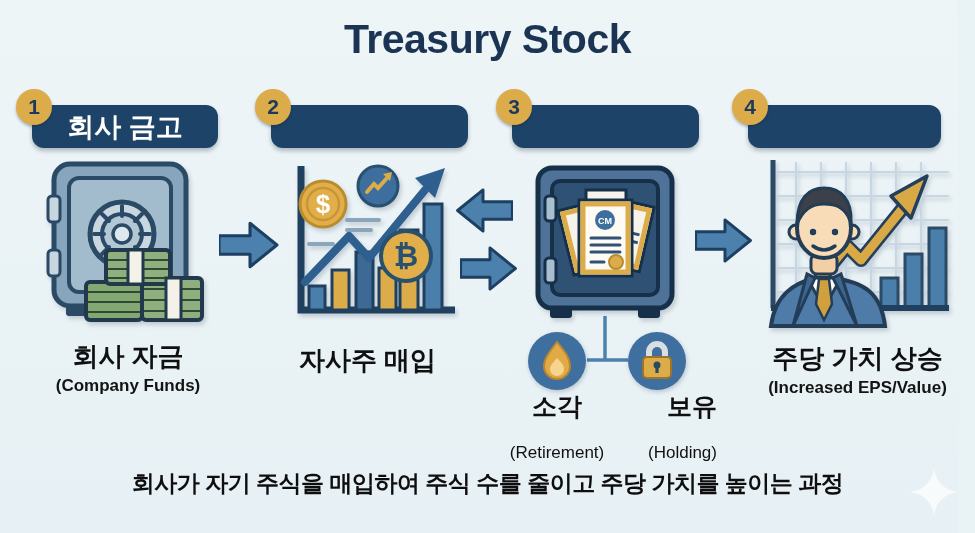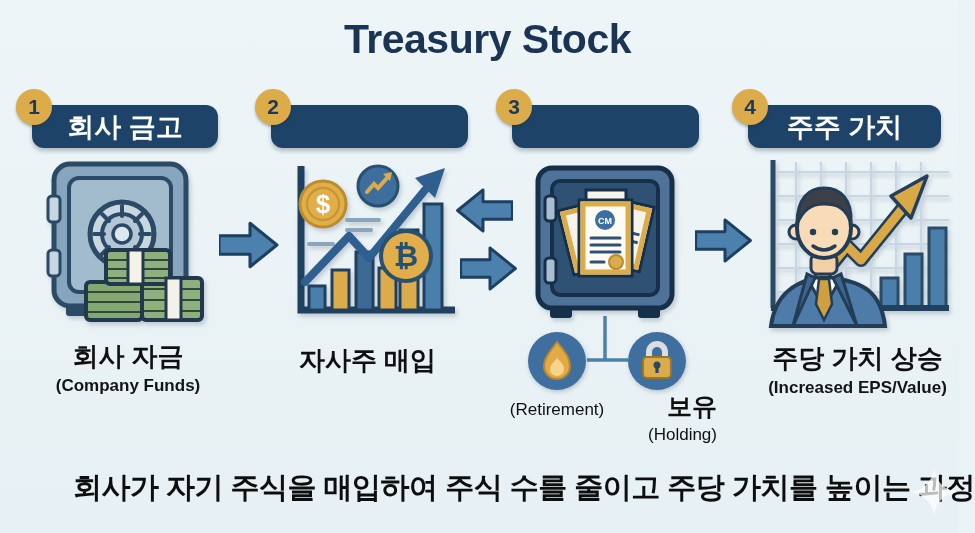--- a/index.html
+++ b/index.html
@@ -44,26 +44,26 @@
   .flame-pos{left:527px;top:331px;}
   .lock-pos{left:627px;top:331px;}
   .steplabel{position:absolute;text-align:center;color:#101010;}
   .k-label{font-size:26px;font-weight:700;line-height:1;}
   .e-label{font-size:17px;font-weight:700;line-height:1;margin-top:8px;color:#141414;}
   .lbl-1{left:28px;top:343px;width:200px;}
   .lbl-2{left:265px;top:347px;width:205px;}
   .lbl-4{left:735px;top:345px;width:245px;}
   .branchlabel{position:absolute;text-align:center;color:#101010;}
   .b-k{font-size:25px;font-weight:700;line-height:1;}
-  .b-e{font-size:17px;font-weight:500;line-height:1;margin-top:7px;}
+  .b-e{font-size:17px;font-weight:500;line-height:1;margin-top:25px;}
   .br-1{left:492px;top:394px;width:130px;}
   .br-2{left:597px;top:394px;width:120px;text-align:right;}
   .caption{
-    position:absolute;left:0;top:468px;width:975px;text-align:right;
-    font-size:29px;font-weight:700;color:#0e0e0e;letter-spacing:-0.5px;
+    position:absolute;left:0;top:468px;width:975px;text-align:center;
+    font-size:23px;font-weight:700;color:#0e0e0e;letter-spacing:-0.5px;
   }
   .sparkle{position:absolute;left:908px;top:466px;opacity:.85;}
 </style>
 </head>
 <body>
 
 <div id="stage">
 
   <div class="title">Treasury Stock</div>
 
@@ -72,21 +72,20 @@
     <span>회사 금고</span>
   </div>
   <div class="pill pill-2">
     <div class="badge">2</div>
   </div>
   <div class="pill pill-3">
     <div class="badge">3</div>
   </div>
   <div class="pill pill-4">
     <div class="badge">4</div>
-    <span>주주 가치</span>
   </div>
 
   <svg class="icon icon-1" width="170" height="178" viewBox="0 0 170 178">
     <rect x="12" y="6" width="132" height="142" rx="16" fill="#87a5bc" stroke="#2b4a66" stroke-width="5"></rect>
     <rect x="27" y="20" width="102" height="114" rx="10" fill="#a3bccd" stroke="#2b4a66" stroke-width="4"></rect>
     <rect x="6" y="38" width="12" height="26" rx="4" fill="#c8d6e0" stroke="#2b4a66" stroke-width="3"></rect>
     <rect x="6" y="92" width="12" height="26" rx="4" fill="#c8d6e0" stroke="#2b4a66" stroke-width="3"></rect>
     <circle cx="80" cy="76" r="32" fill="#c9d7e1" stroke="#2b4a66" stroke-width="5"></circle>
     <circle cx="80" cy="76" r="20" fill="#b4c7d4" stroke="#2b4a66" stroke-width="4"></circle>
     <g stroke="#2b4a66" stroke-width="4" stroke-linecap="round">
@@ -258,20 +257,21 @@
   </div>
   <div class="steplabel lbl-2">
     <div class="k-label">자사주 매입</div>
   </div>
   <div class="steplabel lbl-4">
     <div class="k-label">주당 가치 상승</div>
     <div class="e-label">(Increased EPS/Value)</div>
   </div>
 
   <div class="branchlabel br-1">
+    <div class="b-k">소각</div>
     <div class="b-e">(Retirement)</div>
   </div>
   <div class="branchlabel br-2">
     <div class="b-k">보유</div>
     <div class="b-e">(Holding)</div>
   </div>
 
   <div class="caption">회사가 자기 주식을 매입하여 주식 수를 줄이고 주당 가치를 높이는 과정</div>
 
   <svg class="sparkle" width="52" height="52" viewBox="0 0 52 52">

